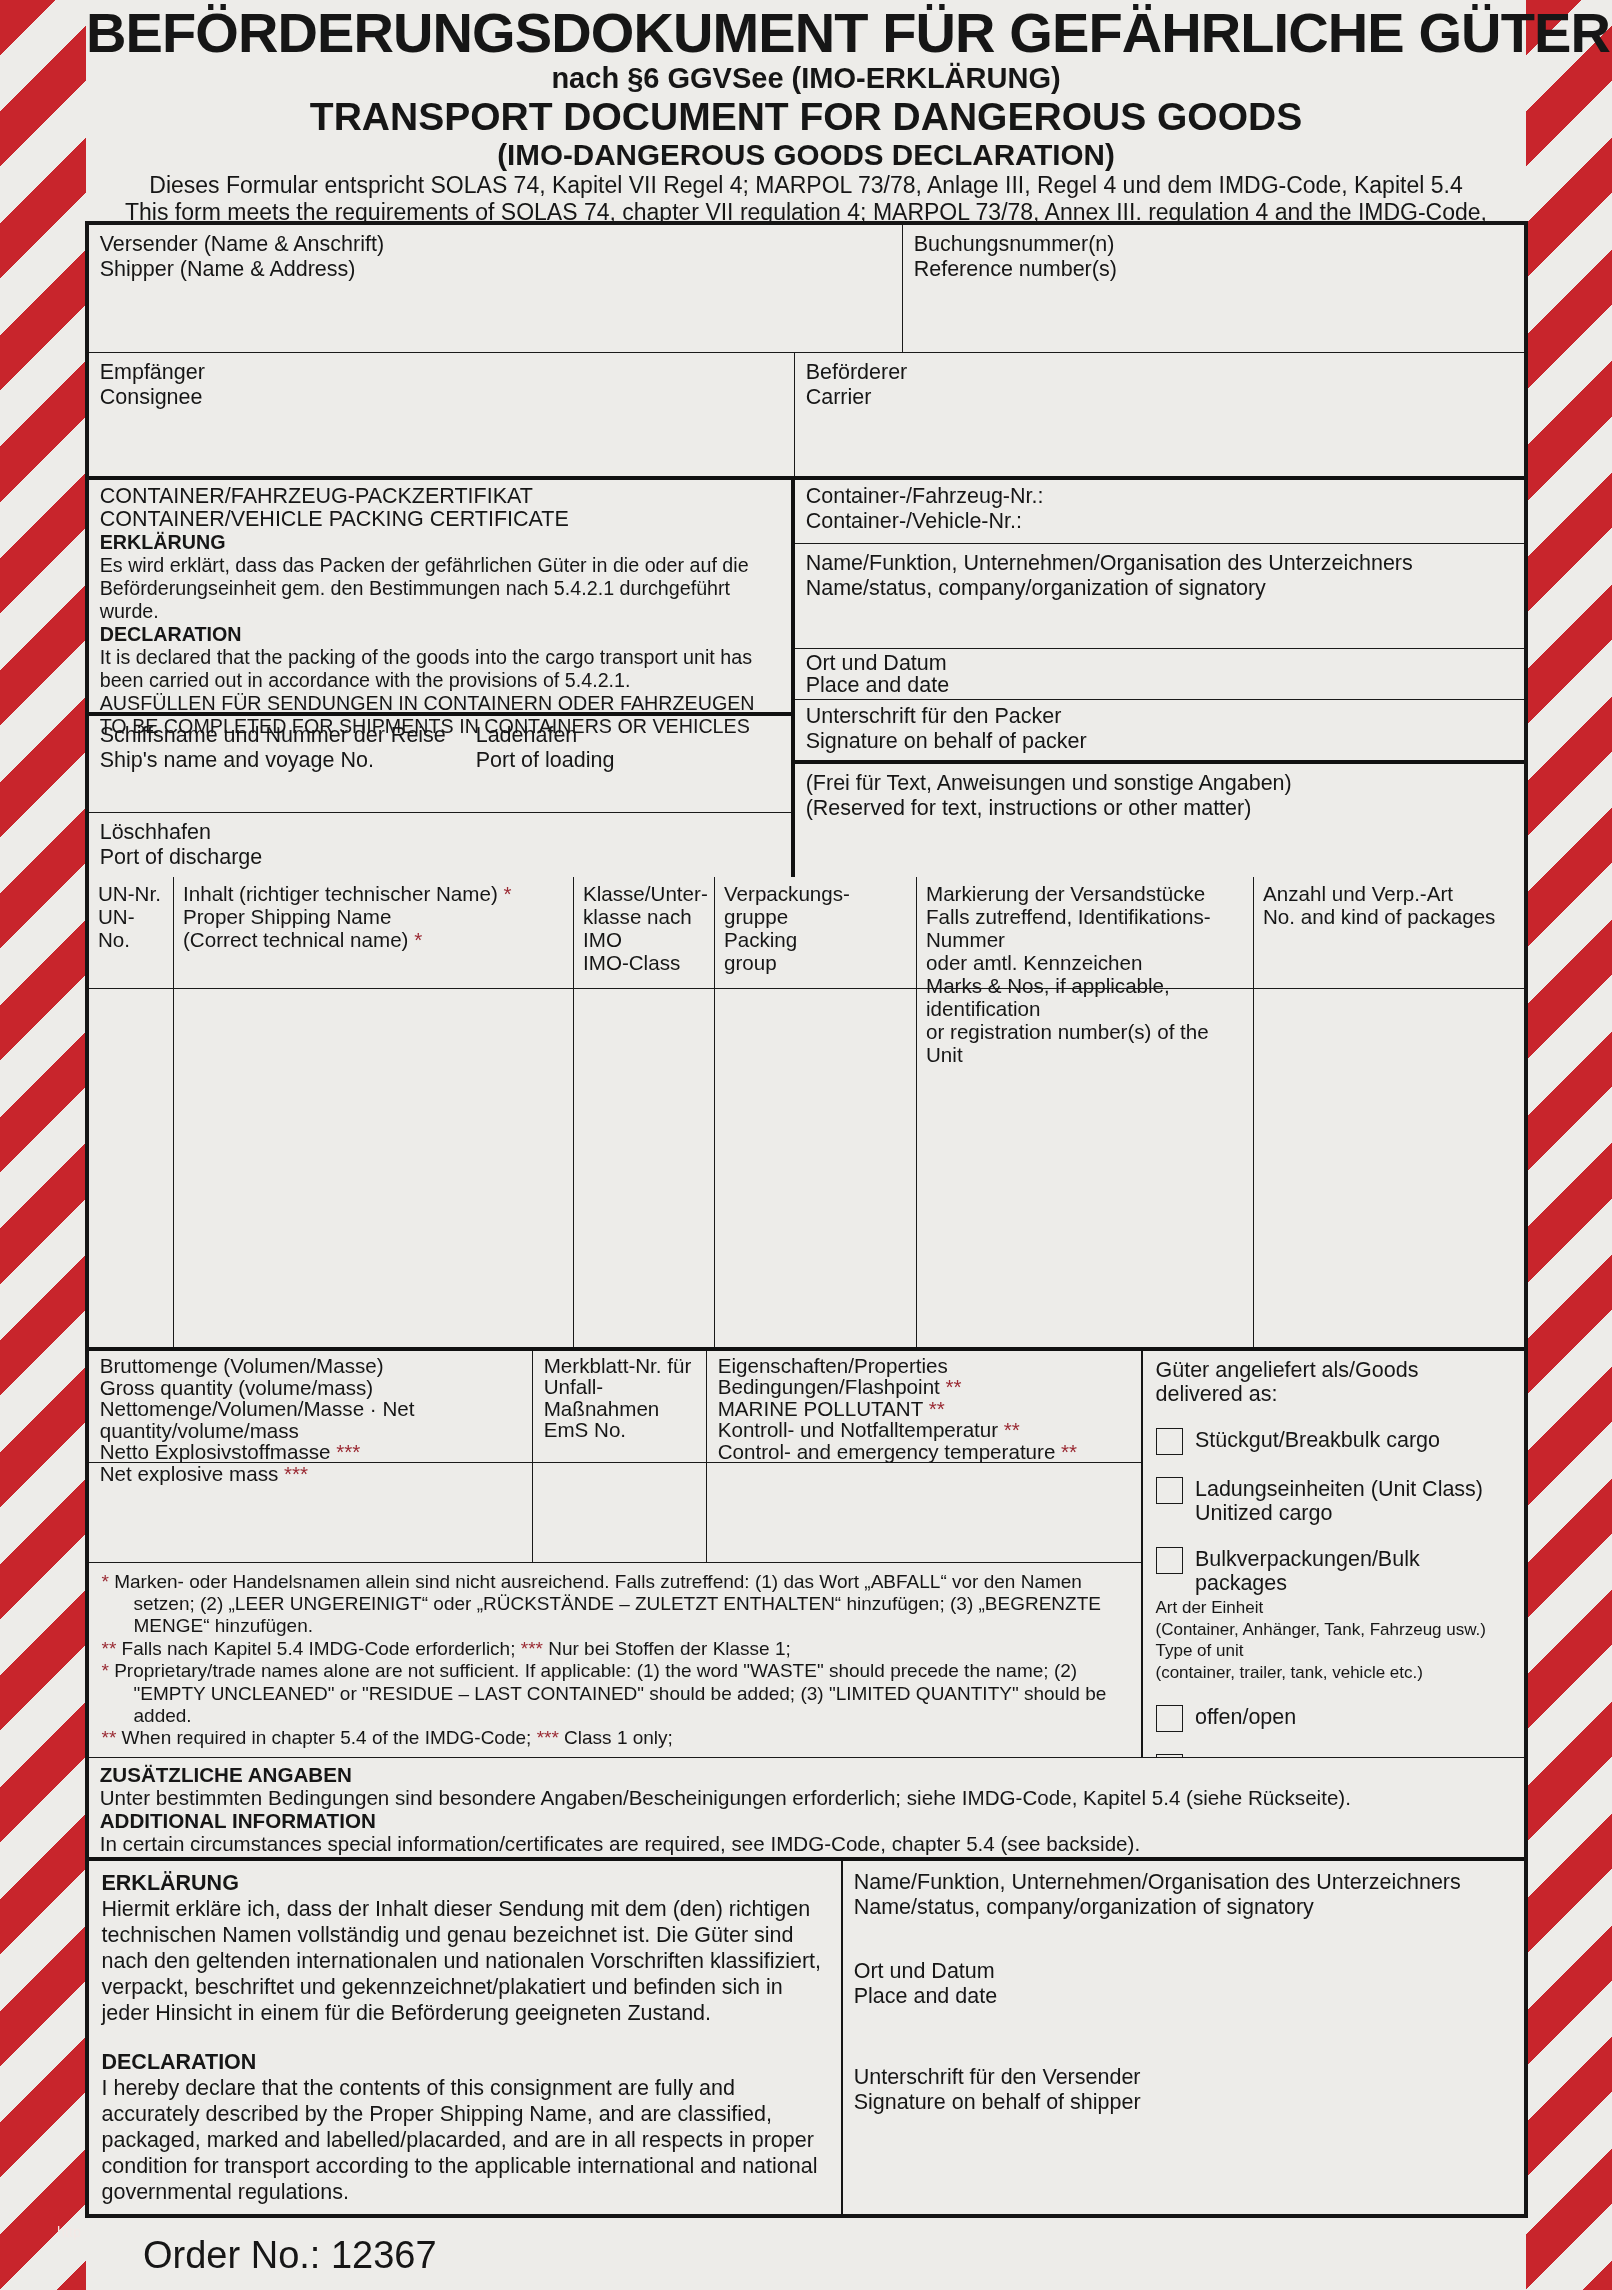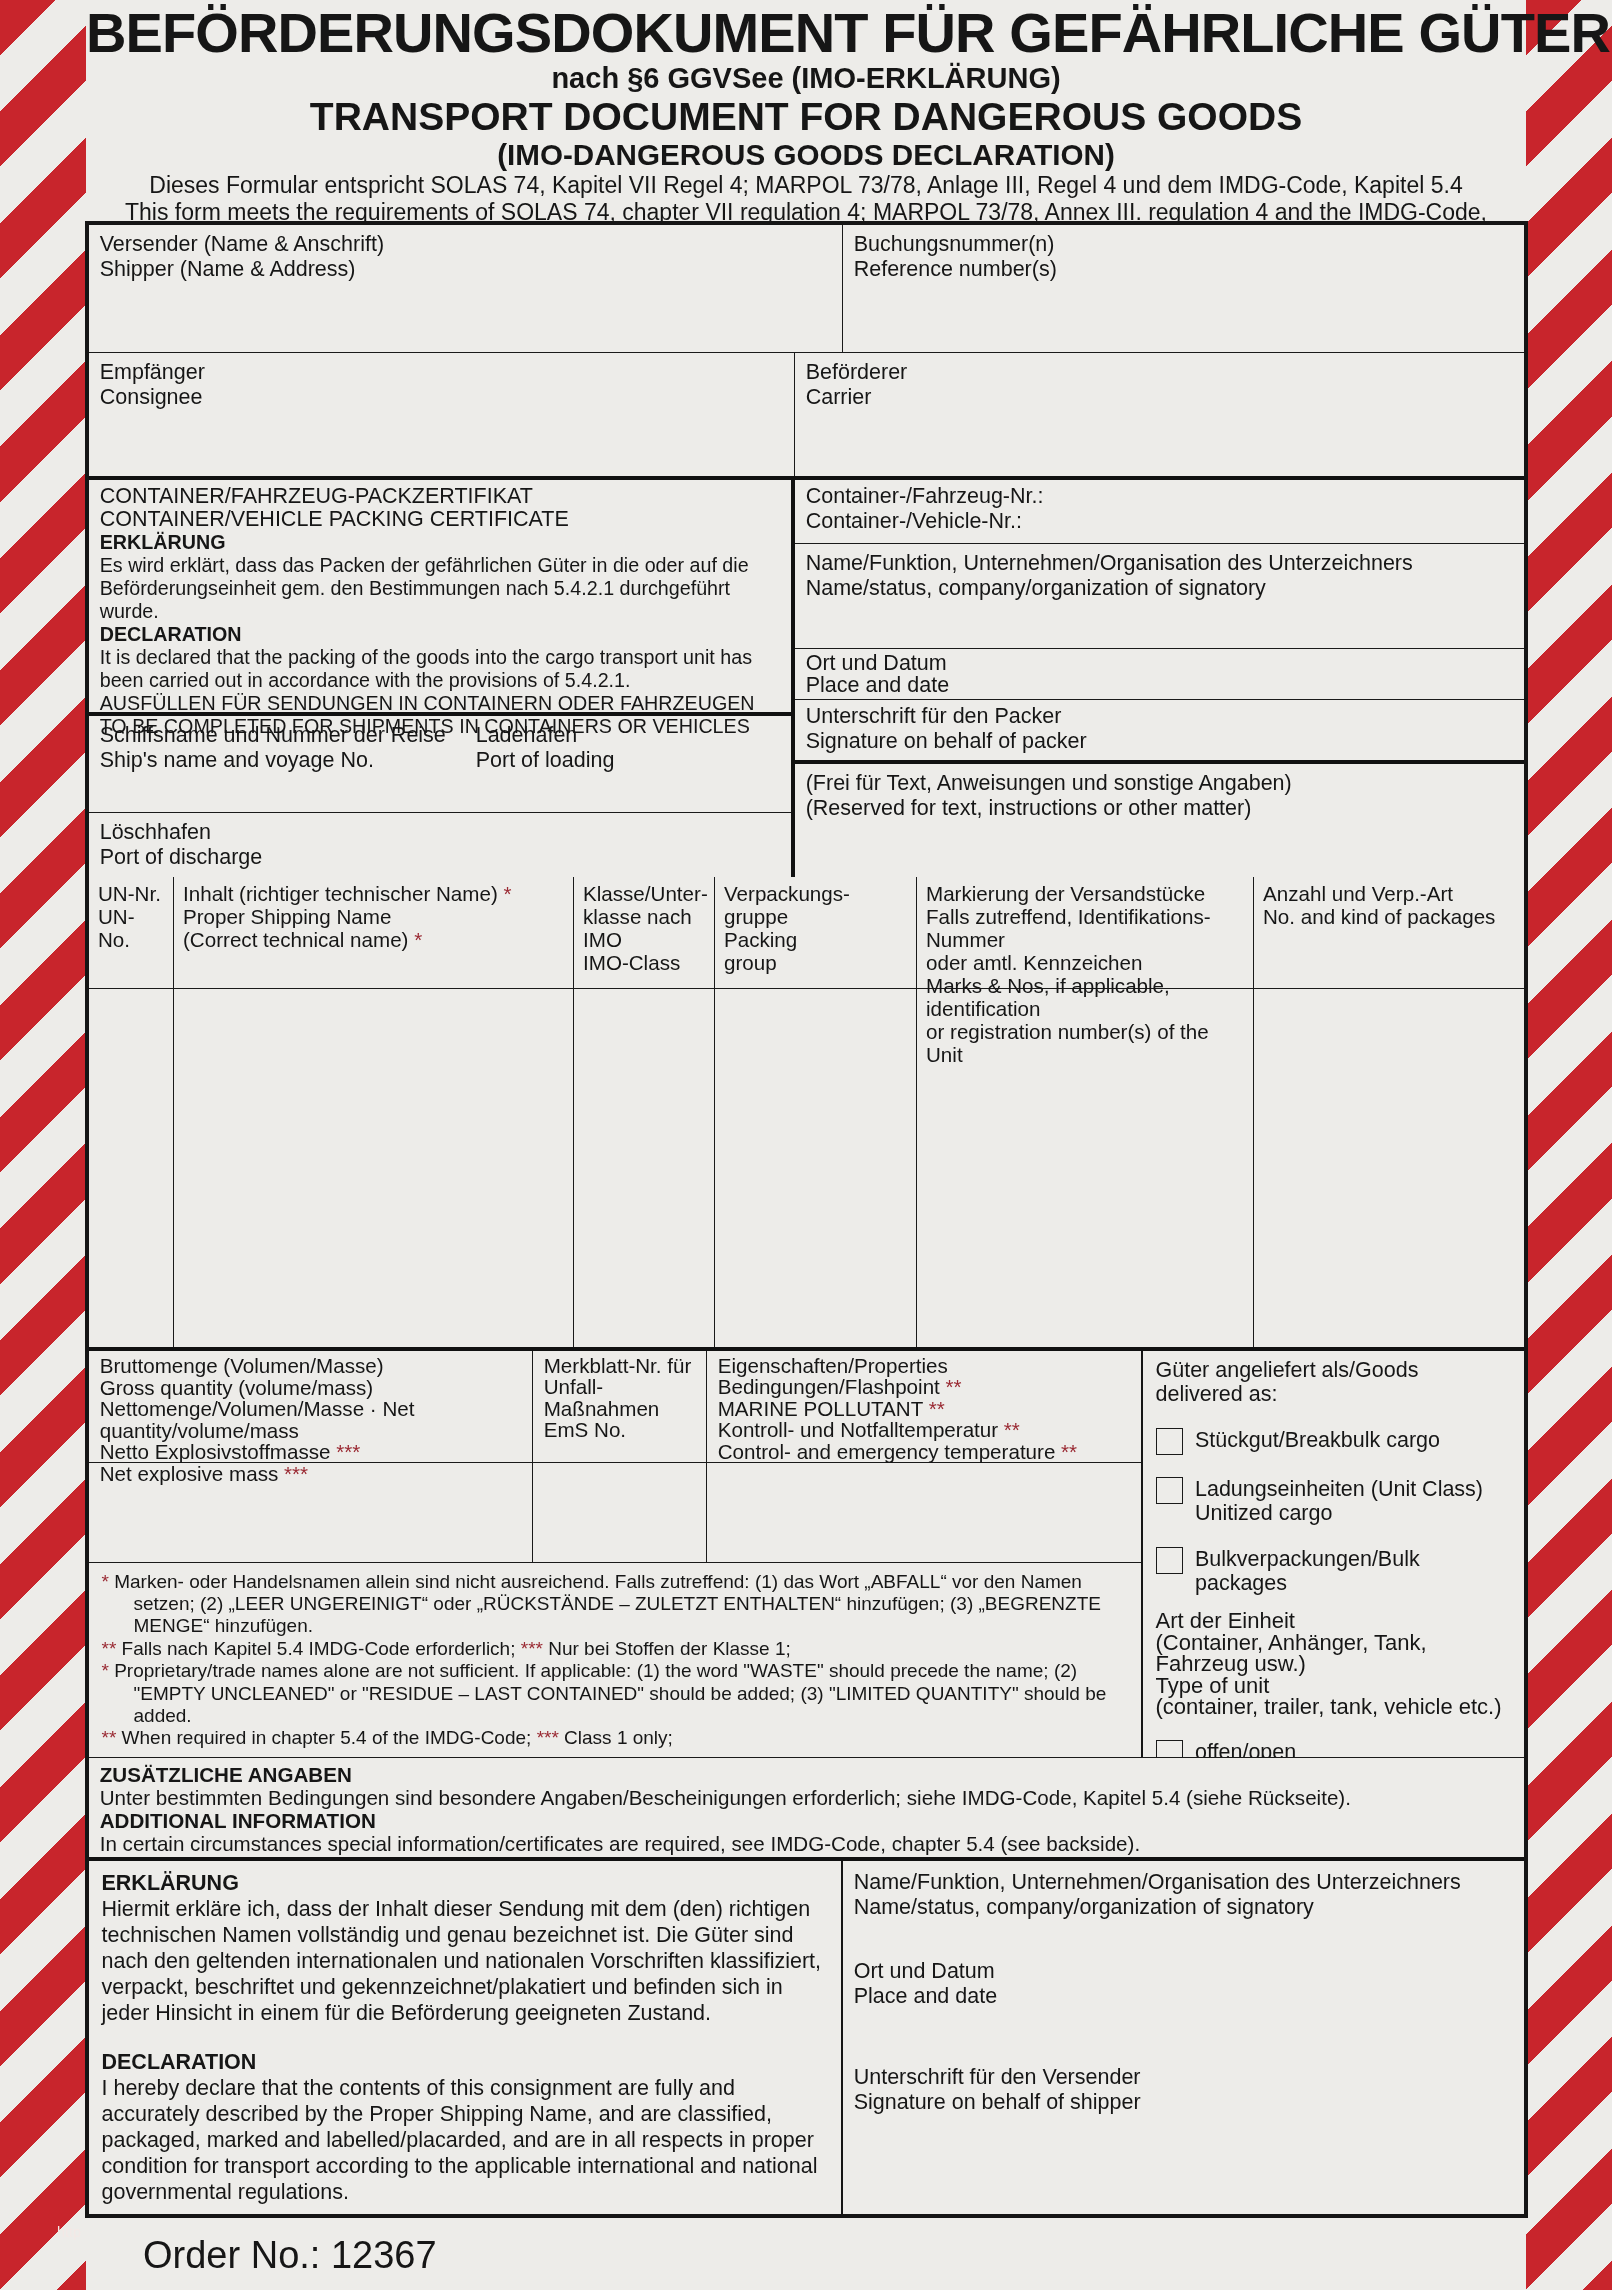--- a/index.html
+++ b/index.html
@@ -46,21 +46,21 @@
   .w-qty3{width:430px}
   
   .footnotes{padding:7.2px 12.5px;font-size:19px;line-height:22.4px}
   .footnotes div{padding-left:32px;text-indent:-32px}
   
   .delivered{padding:7.2px 12.5px;font-size:21.5px;line-height:24px;overflow:hidden}
   .cbrow{display:flex;align-items:flex-start;margin-top:22px}
   .cb{width:27px;height:27px;border:1.8px solid #1a1a1a;flex:0 0 auto;margin-right:12.5px;background:#edece9}
   .cbl{font-size:21.5px;line-height:24px}
   .small-note{font-size:18px;line-height:23px;margin-top:5.4px}
-  .unit-lines{font-size:22px;line-height:21.5px;margin-top:15px}
+  .unit-lines{font-size:17px;line-height:21.5px;margin-top:2px}
   
   .addinfo{padding:5.4px 10.7px;font-size:20.6px;line-height:23px}
   .addinfo .h{font-weight:bold;font-size:20.6px}
   
   .decl{padding:9px 12.5px;font-size:21.5px;line-height:26px}
   .decl .h{font-weight:bold}
   .decl .gap{height:23px}
   .sig-group{padding:0}
   
   .order{position:absolute;left:143px;top:2234px;font-size:38px;font-weight:normal;z-index:2}
@@ -79,21 +79,21 @@
     <div class="t2">nach §6 GGVSee (IMO-ERKLÄRUNG)</div>
     <div class="t3">TRANSPORT DOCUMENT FOR DANGEROUS GOODS</div>
     <div class="t4">(IMO-DANGEROUS GOODS DECLARATION)</div>
     <div class="t5">Dieses Formular entspricht SOLAS 74, Kapitel VII Regel 4; MARPOL 73/78, Anlage III, Regel 4 und dem IMDG-Code, Kapitel 5.4</div>
     <div class="t5">This form meets the requirements of SOLAS 74, chapter VII regulation 4; MARPOL 73/78, Annex III. regulation 4 and the IMDG-Code, Chapter 5.4</div>
   </div>
 
   <div class="form">
 
     <div class="row bb2" style="height:149px">
-      <div class="cell br2" style="width:754px">
+      <div class="cell br2" style="width:814px">
         <span class="de">Versender (Name &amp; Anschrift)</span>
         <span class="en">Shipper (Name &amp; Address)</span>
       </div>
       <div class="cell fill">
         <span class="de">Buchungsnummer(n)</span>
         <span class="en">Reference number(s)</span>
       </div>
     </div>
 
     <div class="row bb5" style="height:147px">

